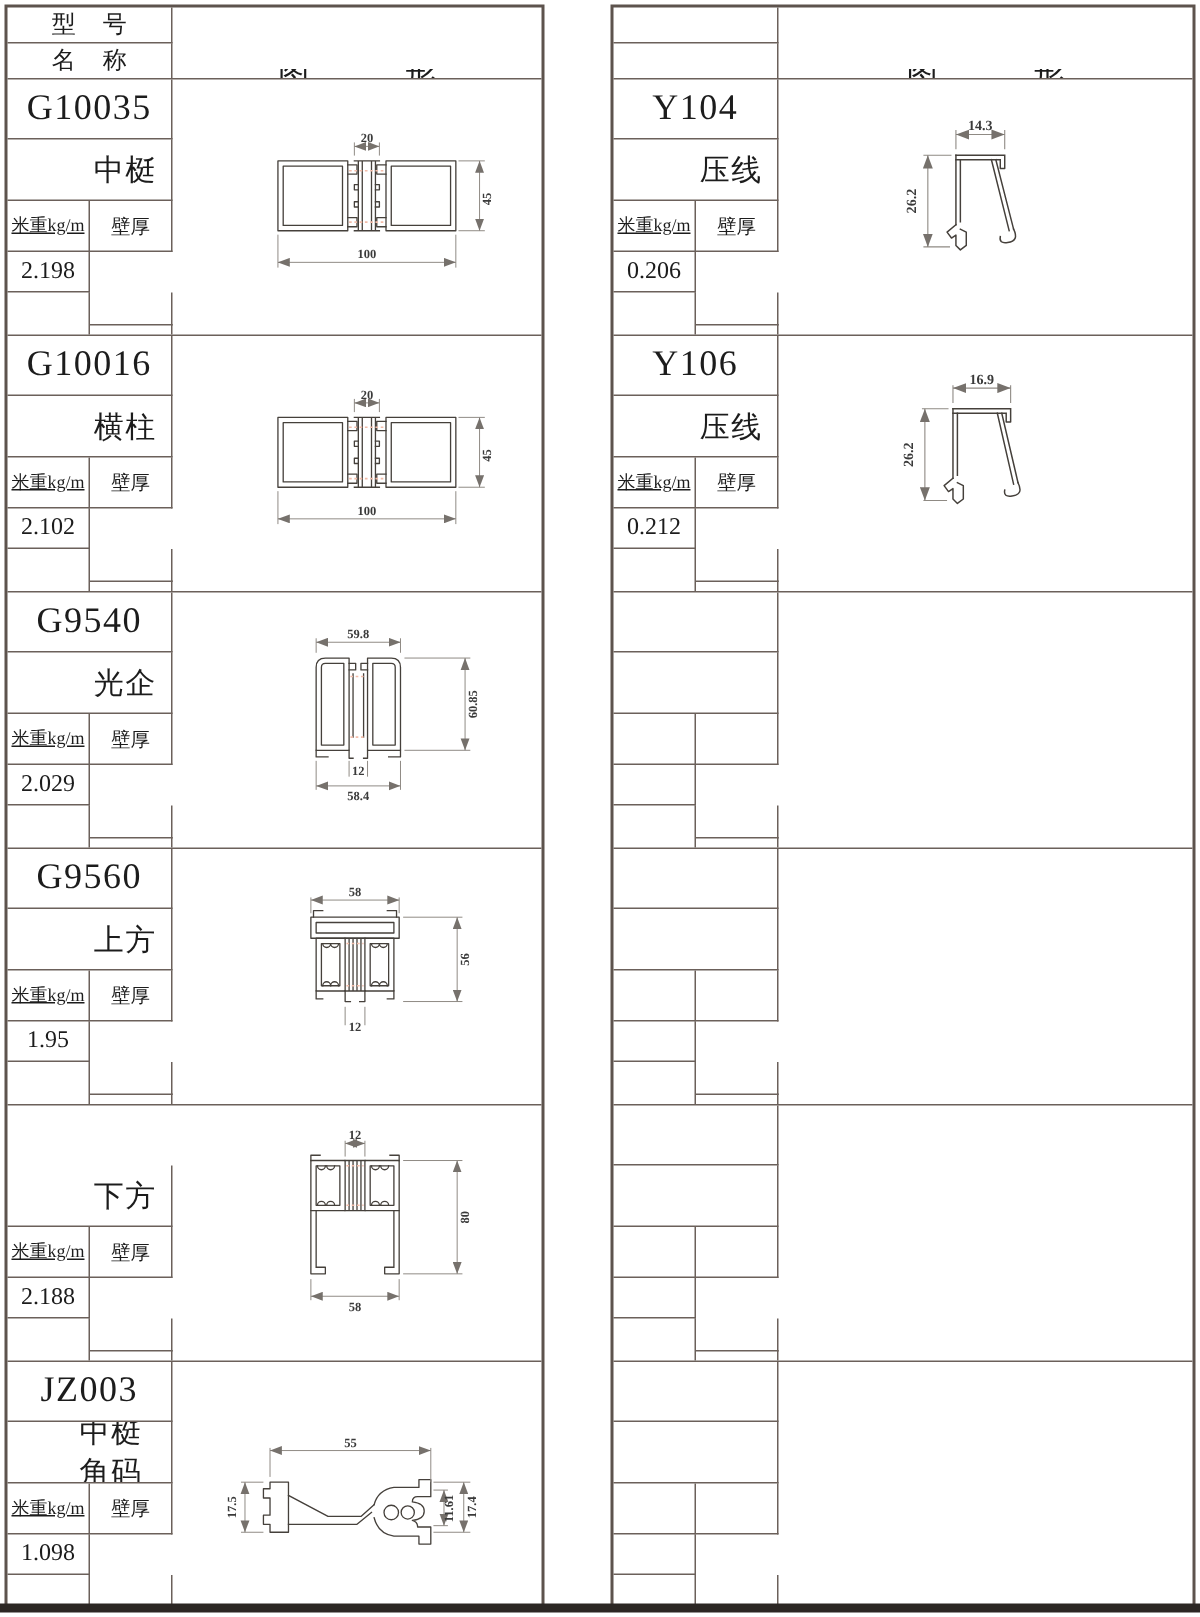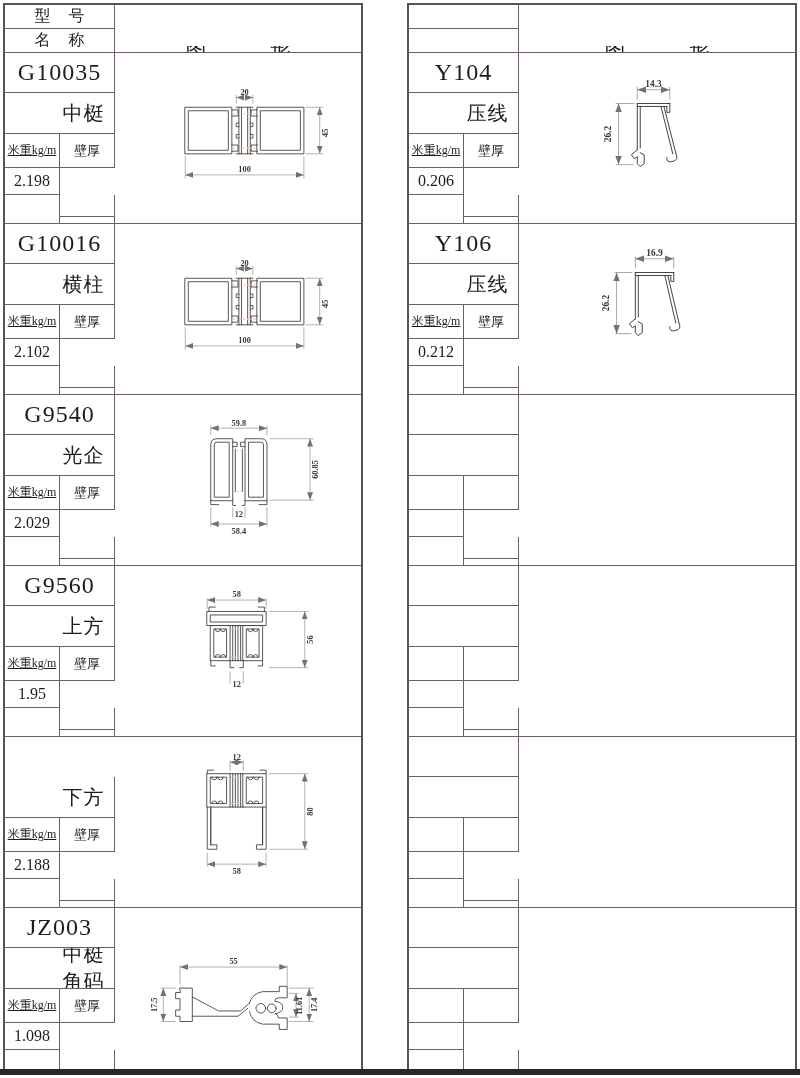--- a/index.html
+++ b/index.html
@@ -17,21 +17,21 @@
   .tbl-right{left:407px;width:390px;}
   .thead{height:48px;border-bottom:1px solid var(--lc);display:grid;
          grid-template-columns:55px 55px 1fr;grid-template-rows:24px 1fr;}
   .cell{display:flex;align-items:center;justify-content:center;overflow:hidden;}
   .h-model{grid-area:1/1/2/3;border-right:1px solid var(--lc);border-bottom:1px solid var(--lc);
            font-size:16px;word-spacing:14px;}
   .h-name{grid-area:2/1/3/3;border-right:1px solid var(--lc);font-size:16px;word-spacing:14px;}
   .h-draw{grid-area:1/3/3/4;font-size:21px;word-spacing:58px;margin-top:41px;}
   .block{height:171px;border-bottom:1px solid var(--lc);display:grid;
          grid-template-columns:55px 55px 1fr;grid-template-rows:40px 41px 34px 27px 1fr;}
-  .block-last{height:162px;border-bottom:none;text-align:center;}
+  .block-last{height:162px;border-bottom:none;}
   .c-model{grid-area:1/1/2/3;border-right:1px solid var(--lc);border-bottom:1px solid var(--lc);
            font-size:24px;letter-spacing:1px;}
   .c-name{grid-area:2/1/3/3;border-right:1px solid var(--lc);border-bottom:1px solid var(--lc);
           font-size:20px;letter-spacing:1px;padding-left:48px;}
   .c-wlab{grid-area:3/1/4/2;border-right:1px solid var(--lc);border-bottom:1px solid var(--lc);font-size:12px;text-decoration:underline;}
   .c-tlab{grid-area:3/2/4/3;border-right:1px solid var(--lc);border-bottom:1px solid var(--lc);font-size:13px;}
   .c-wval{grid-area:4/1/5/2;border-right:1px solid var(--lc);border-bottom:1px solid var(--lc);font-size:16px;}
   .c-tval{grid-area:4/2/5/3;border-right:1px solid var(--lc);border-bottom:1px solid var(--lc);font-size:16px;margin-top:48px;}
   .c-e1{grid-area:5/1/6/2;border-right:1px solid var(--lc);}
   .c-e2{grid-area:5/2/6/3;border-right:1px solid var(--lc);}

